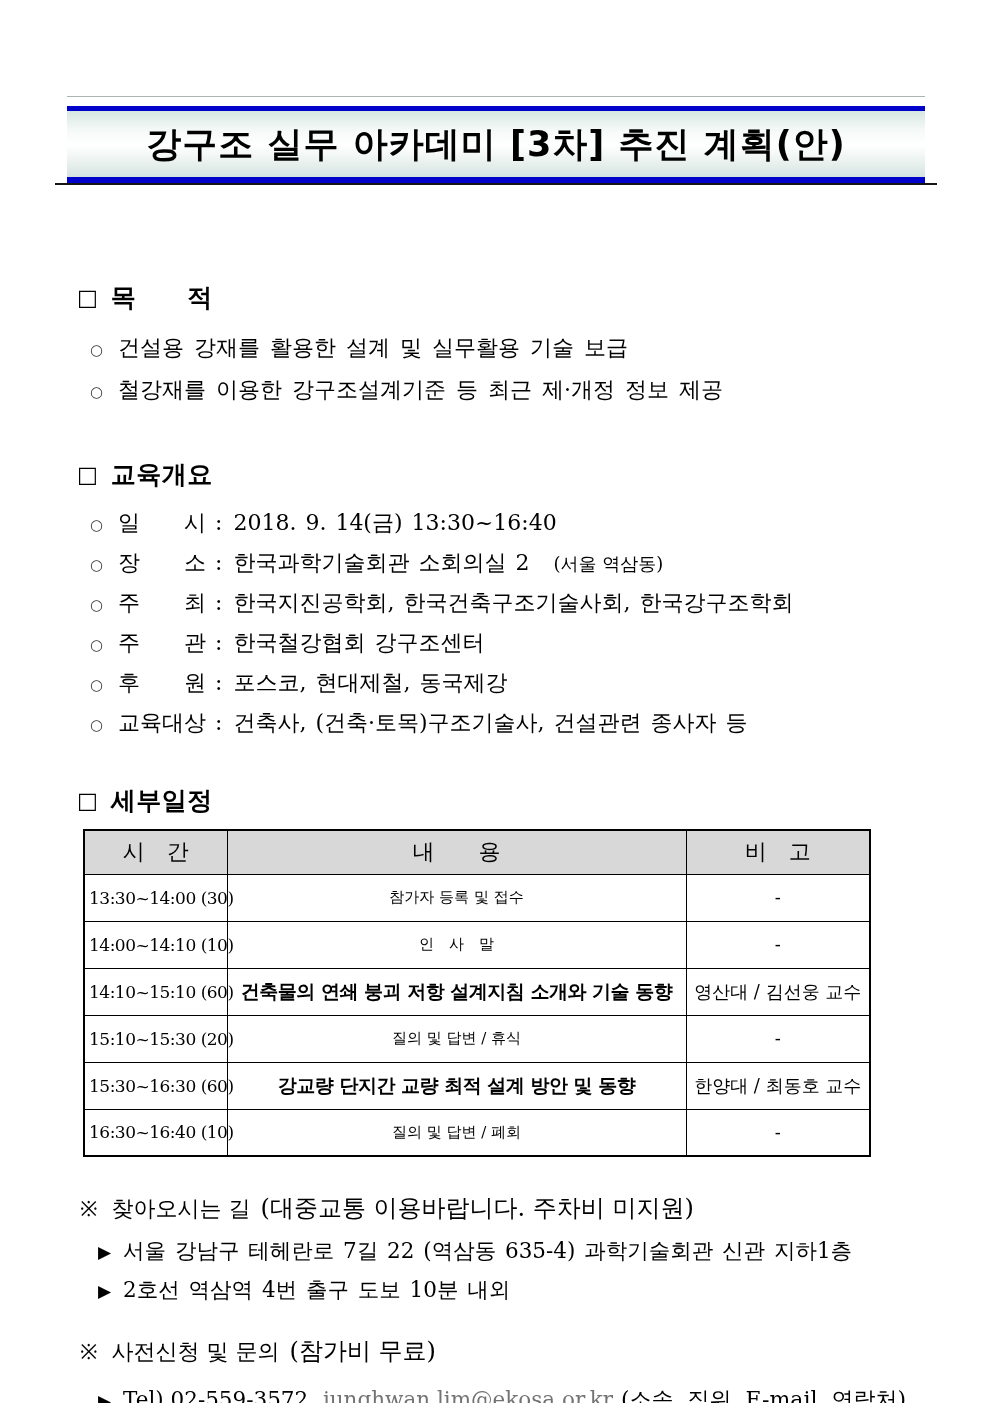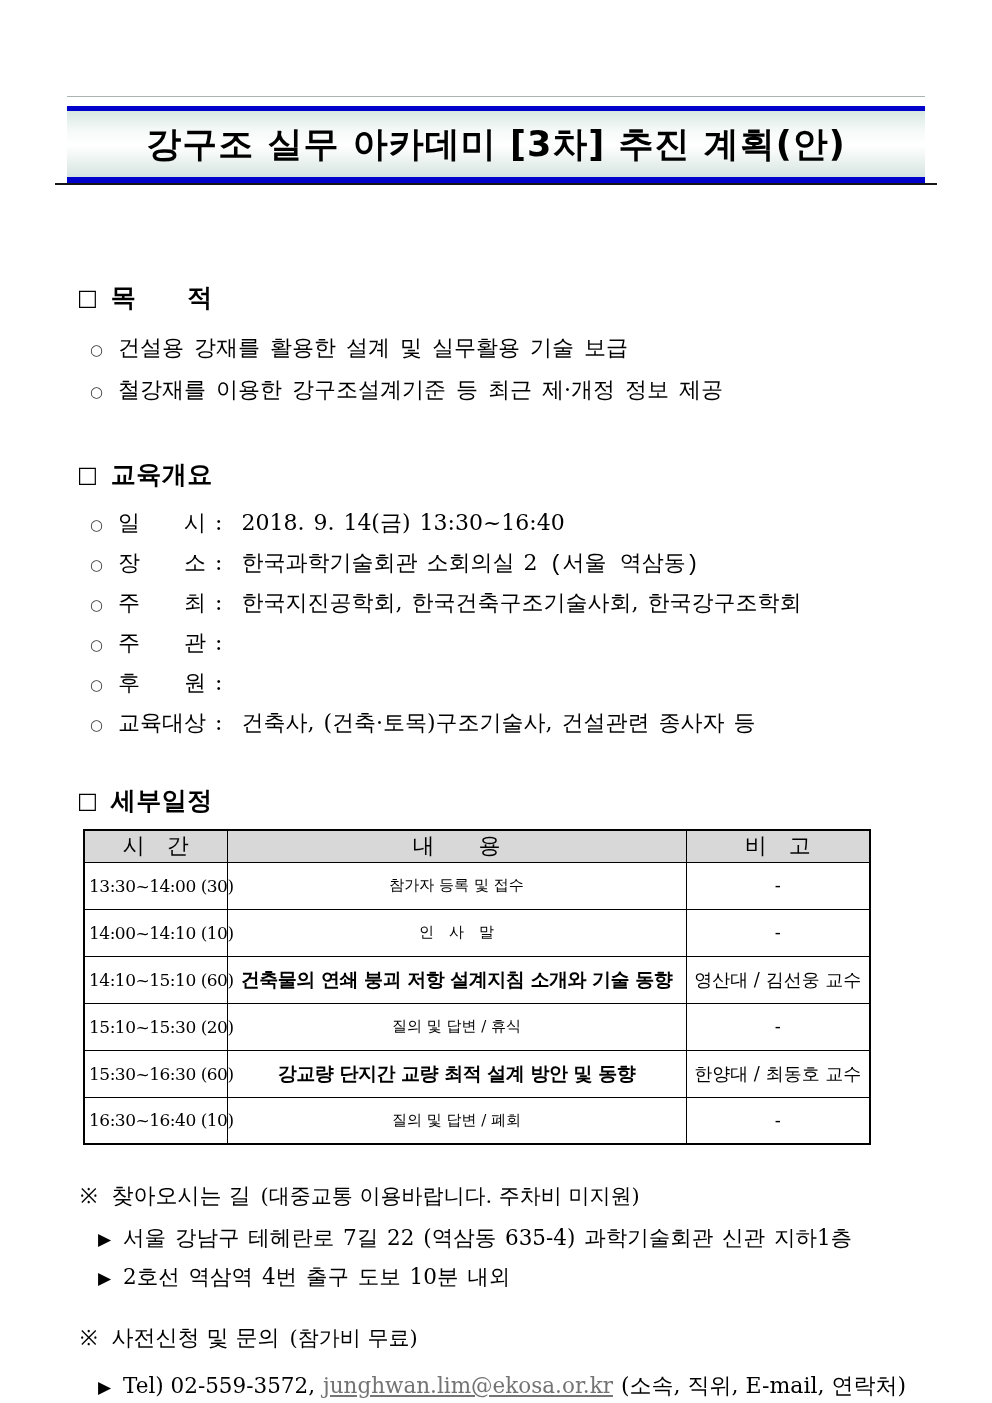--- a/index.html
+++ b/index.html
@@ -38,48 +38,48 @@
   .plist { margin-top:14px; margin-left:30px; }
   .pline { display:flex; align-items:baseline; line-height:40px; font-size:22px; }
   .circle { font-size:15px; width:28px; flex:0 0 28px; color:#333; }
   .pline-text { white-space:pre; word-spacing:3px; }
 
   
   .ovlist { margin-top:13px; margin-left:30px; }
   .ov-row { display:flex; align-items:baseline; line-height:37px; font-size:22px; }
   .ov-label { white-space:pre; }
   .ov-colon { margin:0 11px 0 9px; }
-  .ov-value { white-space:pre; word-spacing:2px;margin-left:8px; }
-  .ov-note  { font-size:22px; margin-left:12px;font-family:Liberation Mono, monospace; }
+  .ov-value { white-space:pre; word-spacing:2px; }
+  .ov-note  { font-size:18px; margin-left:24px; }
 
   
   .sched-table {
     margin:12px 0 0 23px; width:786px;
     border-collapse:collapse; border:2px solid #000;
     table-layout:fixed; text-align:center;
   }
   .sched-table th, .sched-table td { border:1px solid #000; padding:0 4px; }
   .sched-table th {
-    background:#d8d8d8; height:32px;
+    background:#d8d8d8; height:44px;
     font-family:"DejaVu Serif", serif; font-weight:normal;
     font-size:22px; white-space:pre;
   }
   .sched-table td { height:47px; }
   .cell-time   { font-size:17px; letter-spacing:-0.5px; white-space:nowrap; }
   .cell-content{ font-size:15px; white-space:pre; }
   .cell-remark { font-size:18px; white-space:nowrap; }
   tr.emph .cell-content {
     font-family:"DejaVu Sans", sans-serif; font-weight:bold;
     font-size:19px; letter-spacing:-0.5px;
   }
 
   
   .note-head { display:flex; align-items:baseline; margin-left:20px; font-size:22px; line-height:34px; }
   .note-head .ref { font-size:21px; margin-right:14px; }
-  .note-sub { font-size:21px; margin-left:10px; }
+  .note-sub { font-size:24px; margin-left:10px; }
   .note-head-1 { margin-top:34px; }
   .note-head-2 { margin-top:24px; }
   .note-items { margin-top:6px; }
   .note-item { display:flex; align-items:baseline; margin-left:38px; font-size:21.5px; line-height:38px; }
   .tri { font-size:17px; margin-right:12px; color:#000; }
   .note-item-text { white-space:pre; word-spacing:2px; }
   .tel-line { margin-top:12px; }
   .tel-prefix { white-space:pre; }
   .email-link { color:#737373; text-decoration:underline; margin:0 8px; cursor:pointer; }
   .tel-suffix { font-size:22px; }
@@ -135,26 +135,28 @@
       <span class="circle">○</span>
       <span class="ov-label">주　　최</span>
       <span class="ov-colon">:</span>
       <span class="ov-value">한국지진공학회, 한국건축구조기술사회, 한국강구조학회</span>
       <span class="ov-note"></span>
     </div>
     <div class="ov-row">
       <span class="circle">○</span>
       <span class="ov-label">주　　관</span>
       <span class="ov-colon">:</span>
+      <span class="ov-value">한국철강협회 강구조센터</span>
       <span class="ov-note"></span>
     </div>
     <div class="ov-row">
       <span class="circle">○</span>
       <span class="ov-label">후　　원</span>
       <span class="ov-colon">:</span>
+      <span class="ov-value">포스코, 현대제철, 동국제강</span>
       <span class="ov-note"></span>
     </div>
     <div class="ov-row">
       <span class="circle">○</span>
       <span class="ov-label">교육대상</span>
       <span class="ov-colon">:</span>
       <span class="ov-value">건축사, (건축·토목)구조기술사, 건설관련 종사자 등</span>
       <span class="ov-note"></span>
     </div>
   </div>

